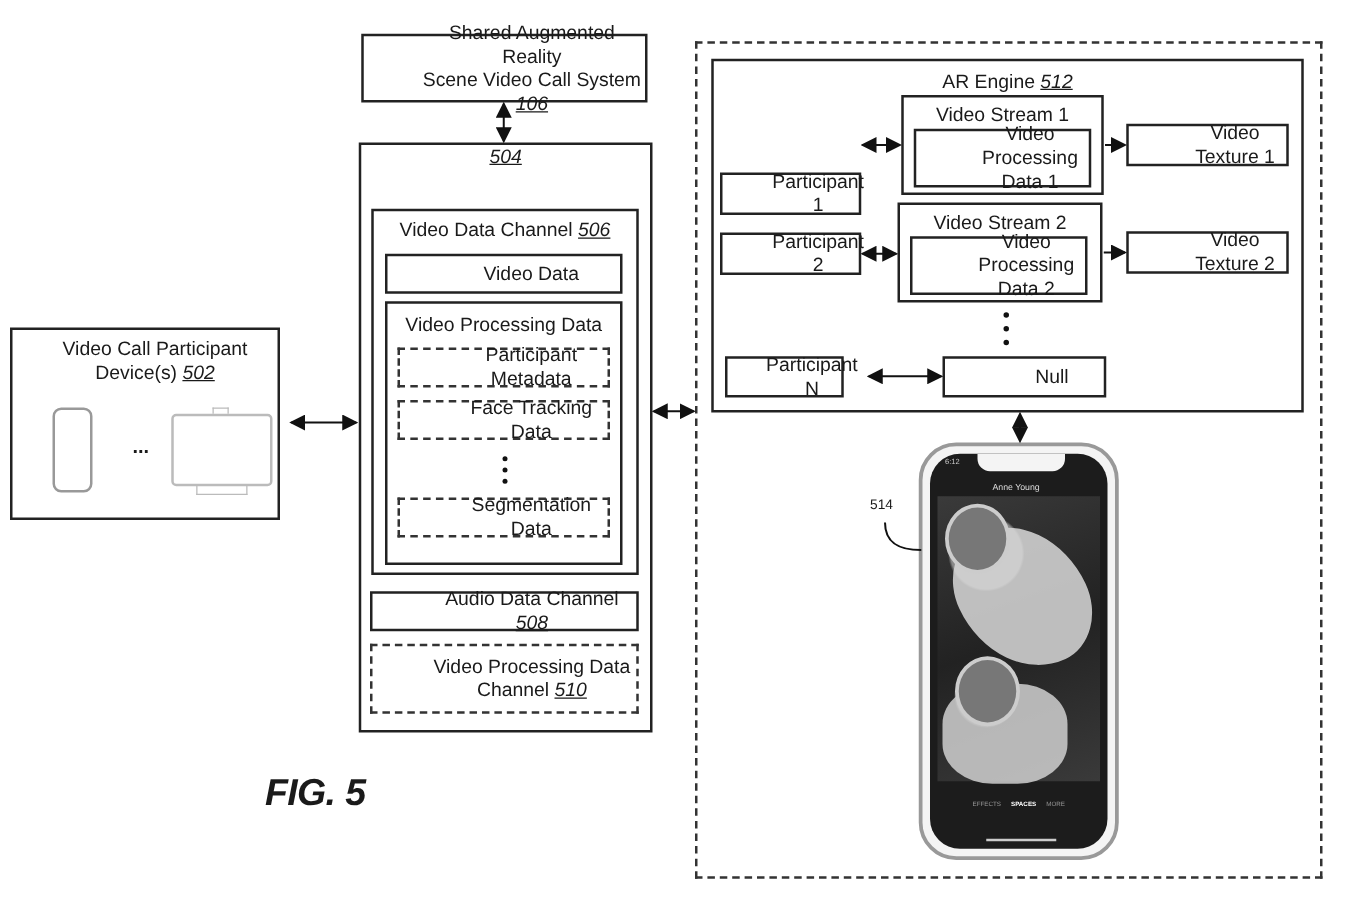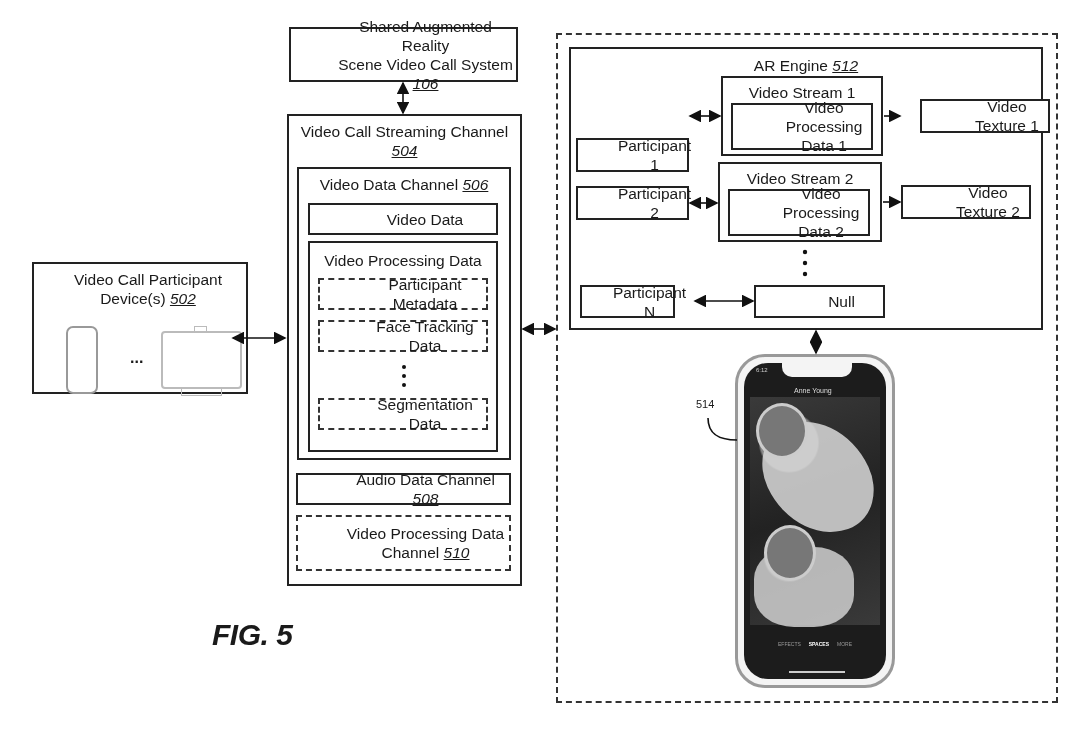--- a/index.html
+++ b/index.html
@@ -15,32 +15,31 @@
   .ref514 { position:absolute; left:696px; top:398px; font-size:11px; }
 </style>
 </head>
 <body>
 
 <div class="box center" style="left:289px;top:27px;width:229px;height:55px;">
   <span>Shared Augmented Reality</span>
   <span><span>Scene Video Call System</span> <span class="u">106</span></span>
 </div>
 
-<div class="box" style="left:32px;top:262px;width:216px;height:132px;padding-left:16px;">
+<div class="box" style="left:8px;top:262px;width:216px;height:154px;padding-left:16px;">
   <div style="margin-top:6px;">Video Call Participant</div>
   <div><span>Device(s)</span> <span class="u">502</span></div>
   <div style="position:absolute;left:32px;top:62px;width:32px;height:68px;border:2px solid #999;border-radius:7px;box-sizing:border-box;"></div>
   <div style="position:absolute;left:96px;top:84px;font-size:16px;font-weight:bold;">...</div>
   <div style="position:absolute;left:127px;top:67px;width:81px;height:58px;border:2px solid #bbb;border-radius:4px;box-sizing:border-box;"></div>
   <div style="position:absolute;left:147px;top:124px;width:41px;height:8px;border:1px solid #bbb;border-top:none;box-sizing:border-box;"></div>
   <div style="position:absolute;left:160px;top:62px;width:13px;height:5px;border:1px solid #bbb;border-bottom:none;box-sizing:border-box;"></div>
 </div>
 
 <div class="box" style="left:287px;top:114px;width:235px;height:472px;">
-  <div style="margin-top:6px;">Video Call Streaming Channel</div>
   <div class="u">504</div>
 </div>
 
 <div class="box" style="left:297px;top:167px;width:214px;height:293px;">
   <div style="margin-top:6px;"><span>Video Data Channel</span> <span class="u">506</span></div>
 </div>
 <div class="box center" style="left:308px;top:203px;width:190px;height:32px;">
   <span>Video Data</span>
 </div>
 <div class="box" style="left:308px;top:241px;width:190px;height:211px;">
@@ -74,21 +73,21 @@
 <div class="box center" style="left:576px;top:99px;width:113px;height:34px;margin-top:39px;">
   <span>Participant 1</span>
 </div>
 <div class="box" style="left:721px;top:76px;width:162px;height:80px;">
   <div style="margin-top:5px;">Video Stream 1</div>
 </div>
 <div class="box center" style="left:731px;top:103px;width:142px;height:47px;">
   <span>Video Processing</span>
   <span>Data 1</span>
 </div>
-<div class="box center" style="left:901px;top:99px;width:130px;height:34px;margin-left:19px;">
+<div class="box center" style="left:901px;top:99px;width:130px;height:34px;">
   <span>Video Texture 1</span>
 </div>
 
 <div class="box center" style="left:576px;top:186px;width:113px;height:34px;align-items:center;">
   <span>Participant 2</span>
 </div>
 <div class="box" style="left:718px;top:162px;width:164px;height:80px;">
   <div style="margin-top:5px;">Video Stream 2</div>
 </div>
 <div class="box center" style="left:728px;top:189px;width:142px;height:47px;">

